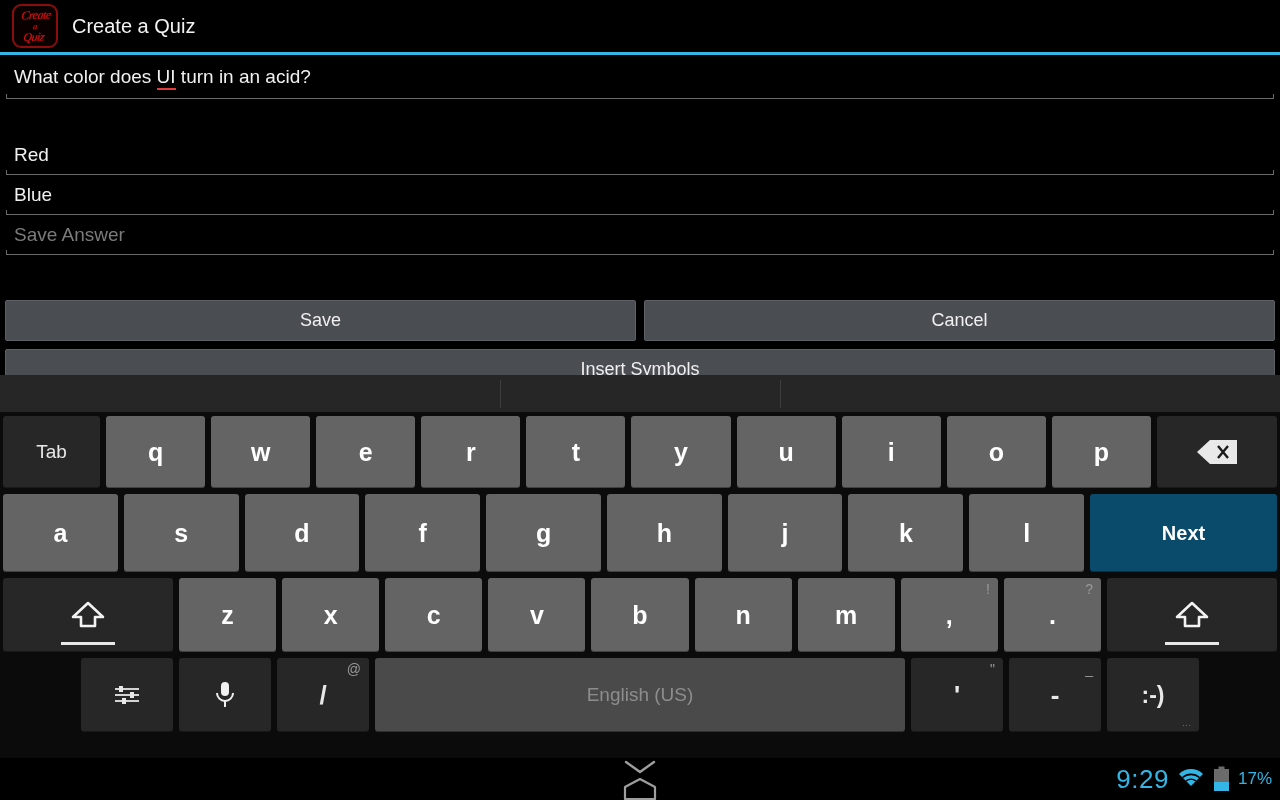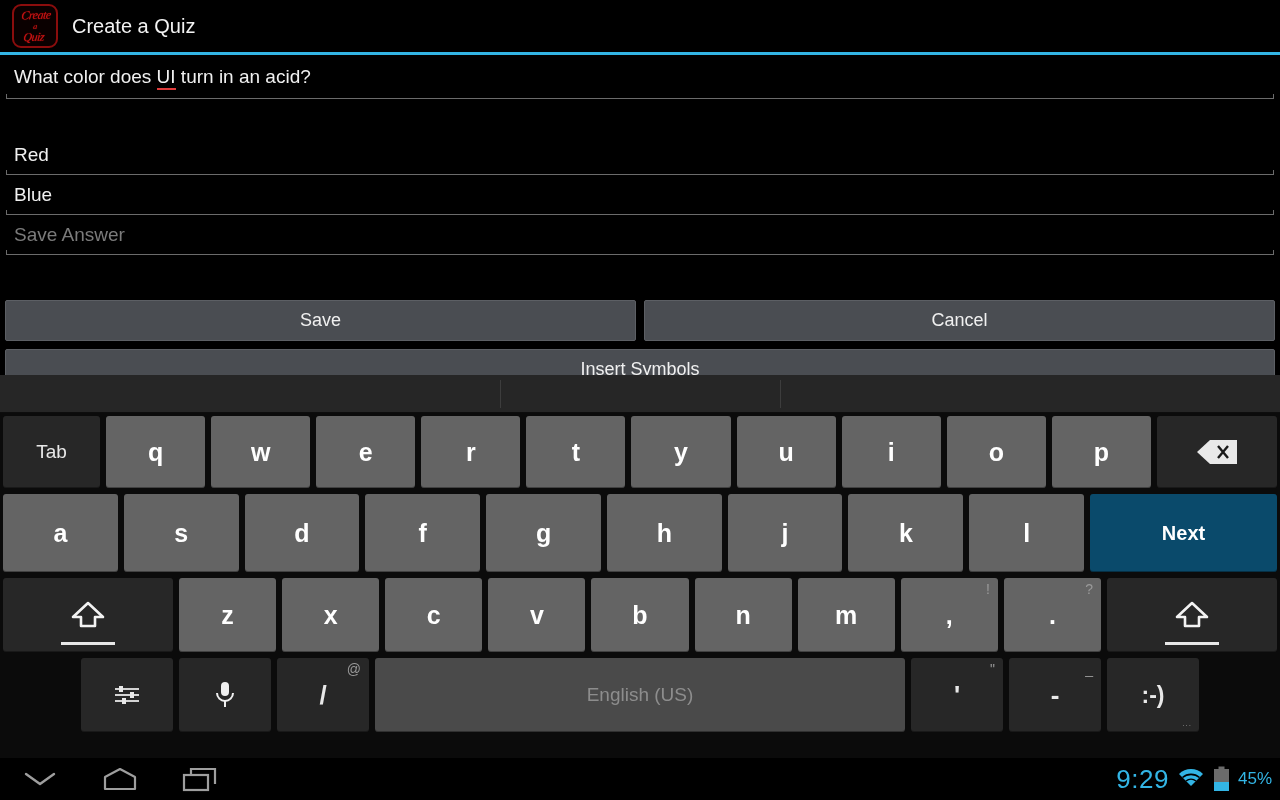--- a/index.html
+++ b/index.html
@@ -129,21 +129,21 @@
   .kb-row.r2 .key { height: 78px; }
   .kb-row.r3 .key { height: 74px; }
   .kb-row.r4 .key { height: 74px; background: #272727; }
   .kb-row.r4 .key.space { background: #4a4a4a; }
 
   svg.icon { display: block; }
 
   
   .navbar {
     position: absolute; left: 0; bottom: 0; width: 1280px; height: 42px;
-    background: #000; display: flex; align-items: center;
+    background: #000; display: flex; align-items: center; flex-direction: column;
   }
   .nav-btn {
     width: 80px; height: 42px; display: flex; align-items: center; justify-content: center;
   }
   .status {
     position: absolute; right: 8px; top: 0; height: 42px;
     display: flex; align-items: center; gap: 8px;
   }
   .clock { color: #33b5e5; font-size: 26px; letter-spacing: 0.5px; }
   .battery-pct { color: #33b5e5; font-size: 17px; }
@@ -354,17 +354,17 @@
           </g>
         </svg>
       </span>
       <span>
         <svg class="icon" width="17" height="26" viewBox="0 0 17 26">
           <rect x="5.5" y="0.5" width="6" height="2.5" fill="#6b6b6b"></rect>
           <rect x="1" y="3" width="15" height="22" fill="#6b6b6b"></rect>
           <rect x="1" y="16" width="15" height="9" fill="#33b5e5"></rect>
         </svg>
       </span>
-      <span class="battery-pct">45%</span>
+      <span class="battery-pct">17%</span>
     </div>
   </div>
 
 </div>
 
 </body></html>

